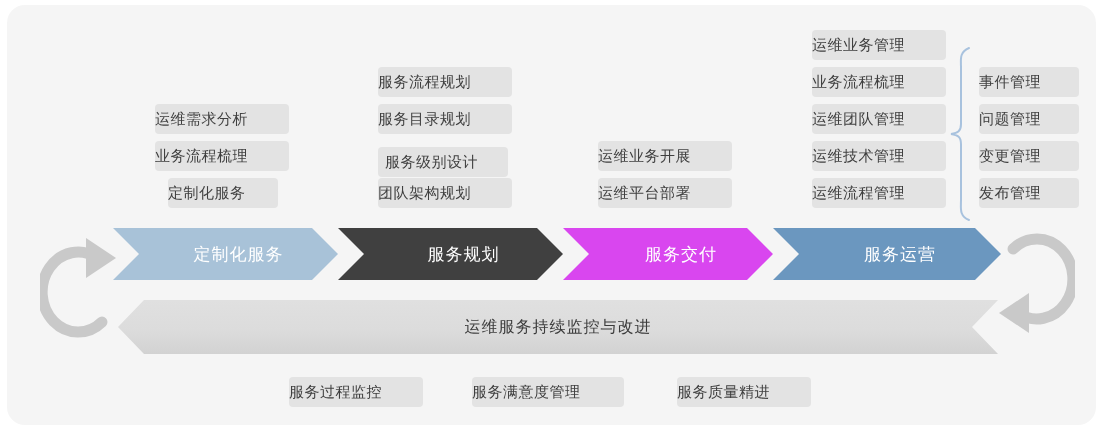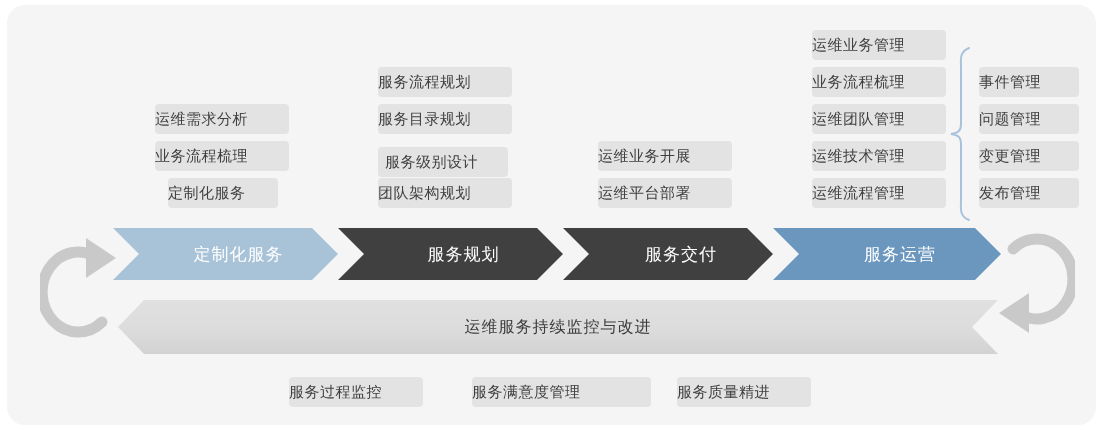--- a/index.html
+++ b/index.html
@@ -97,35 +97,35 @@
   <div class="tag" style="left:979px; top:104px; width:100px;">问题管理</div>
   <div class="tag" style="left:979px; top:141px; width:100px;">变更管理</div>
   <div class="tag" style="left:979px; top:178px; width:100px;">发布管理</div>
 
   <div class="chev" style="left:113px; width:225px; background:#a8c2d8;
        clip-path:polygon(0 0, calc(100% - 26px) 0, 100% 50%, calc(100% - 26px) 100%, 0 100%, 26px 50%);">定制化服务</div>
 
   <div class="chev" style="left:338px; width:225px; background:#404040;
        clip-path:polygon(0 0, calc(100% - 26px) 0, 100% 50%, calc(100% - 26px) 100%, 0 100%, 26px 50%);">服务规划</div>
 
-  <div class="chev" style="left:563px; width:210px; background:#404040;
+  <div class="chev" style="left:563px; width:210px; background:#d946ef;
        clip-path:polygon(0 0, calc(100% - 26px) 0, 100% 50%, calc(100% - 26px) 100%, 0 100%, 26px 50%);">服务交付</div>
 
   <div class="chev" style="left:773px; width:228px; background:#6b97bf;
        clip-path:polygon(0 0, calc(100% - 26px) 0, 100% 50%, calc(100% - 26px) 100%, 0 100%, 26px 50%);">服务运营</div>
 
   <svg class="loop" style="left:40px; top:228px;" width="78" height="115" viewBox="0 0 78 115">
     <path d="M62 94 A36 40 0 1 1 57 30" fill="none" stroke="#c9c9c9" stroke-width="11" stroke-linecap="round"></path>
     <polygon points="46,10 76,30 46,50" fill="#c9c9c9"></polygon>
   </svg>
 
   <svg class="loop" style="left:997px; top:228px;" width="78" height="115" viewBox="0 0 78 115">
     <path d="M16 21 A36 40 0 1 1 21 85" fill="none" stroke="#c9c9c9" stroke-width="11" stroke-linecap="round"></path>
     <polygon points="32,65 2,85 32,105" fill="#c9c9c9"></polygon>
   </svg>
 
   <div class="band">运维服务持续监控与改进</div>
 
   <div class="tag" style="left:289px; top:377px; width:134px;">服务过程监控</div>
-  <div class="tag" style="left:472px; top:377px; width:179px;">服务满意度管理</div>
+  <div class="tag" style="left:472px; top:377px; width:152px;">服务满意度管理</div>
   <div class="tag" style="left:677px; top:377px; width:134px;">服务质量精进</div>
 
 </div>
 
 </body></html>

